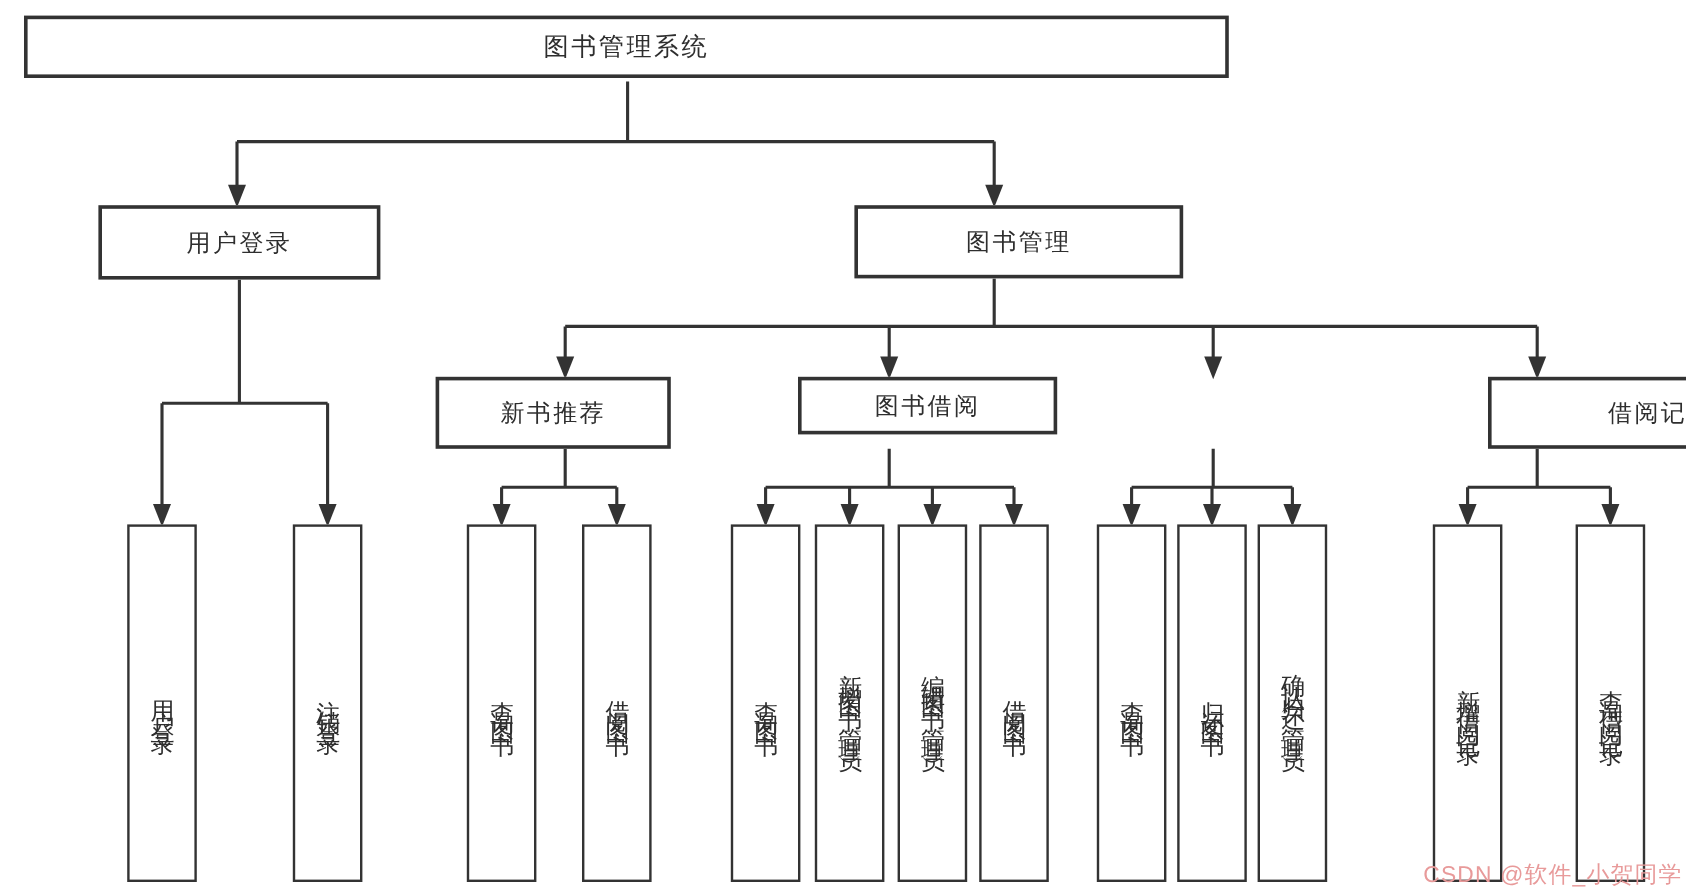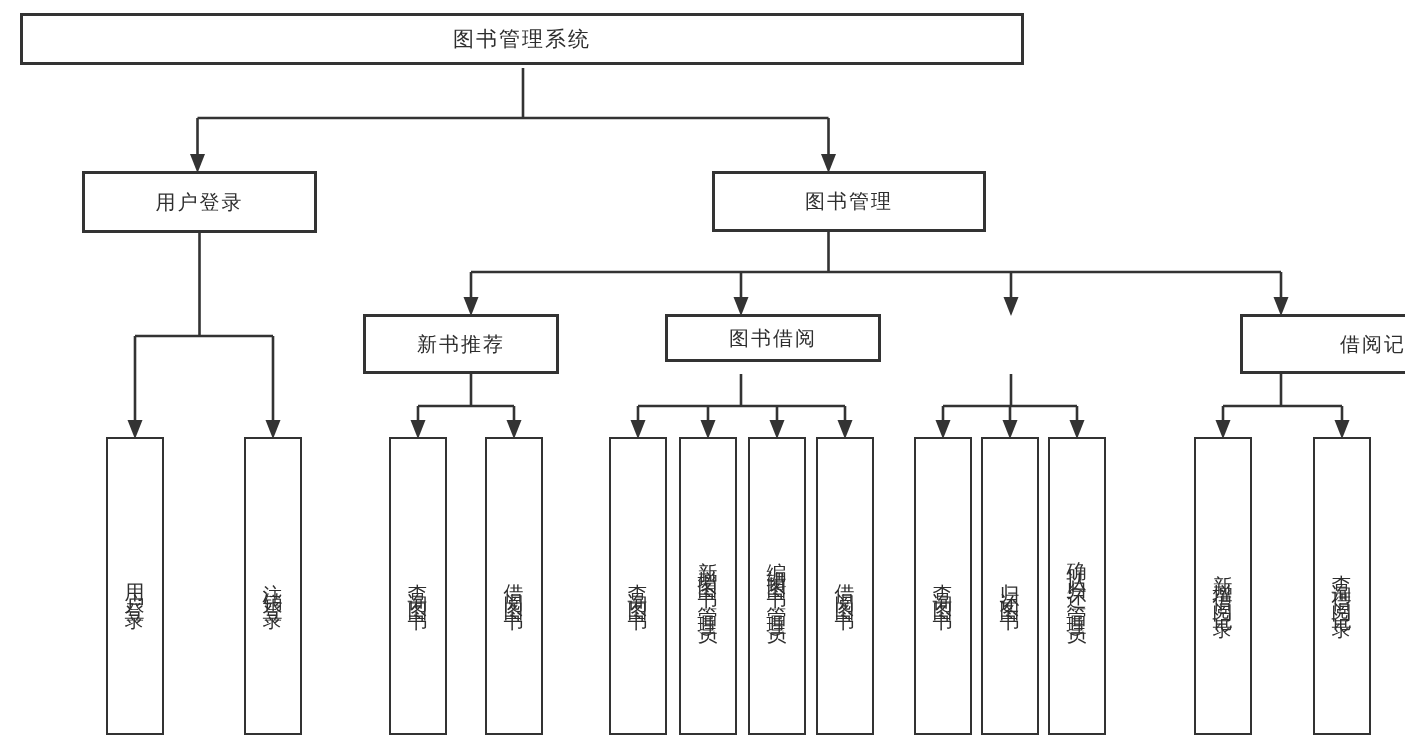--- a/index.html
+++ b/index.html
@@ -142,14 +142,15 @@
     <span class="v-label">确认归还（管理员）</span>
   </div>
 
   <div class="box leaf" style="left:1194px;top:437px;width:58px;height:298px;">
     <span class="v-label">新增借阅记录</span>
   </div>
   <div class="box leaf" style="left:1313px;top:437px;width:58px;height:298px;">
     <span class="v-label">查询借阅记录</span>
   </div>
 
+  <div id="watermark" style="color: rgb(232, 154, 154);">CSDN @软件_小贺同学</div>
 
 </div>
 
 </body></html>

